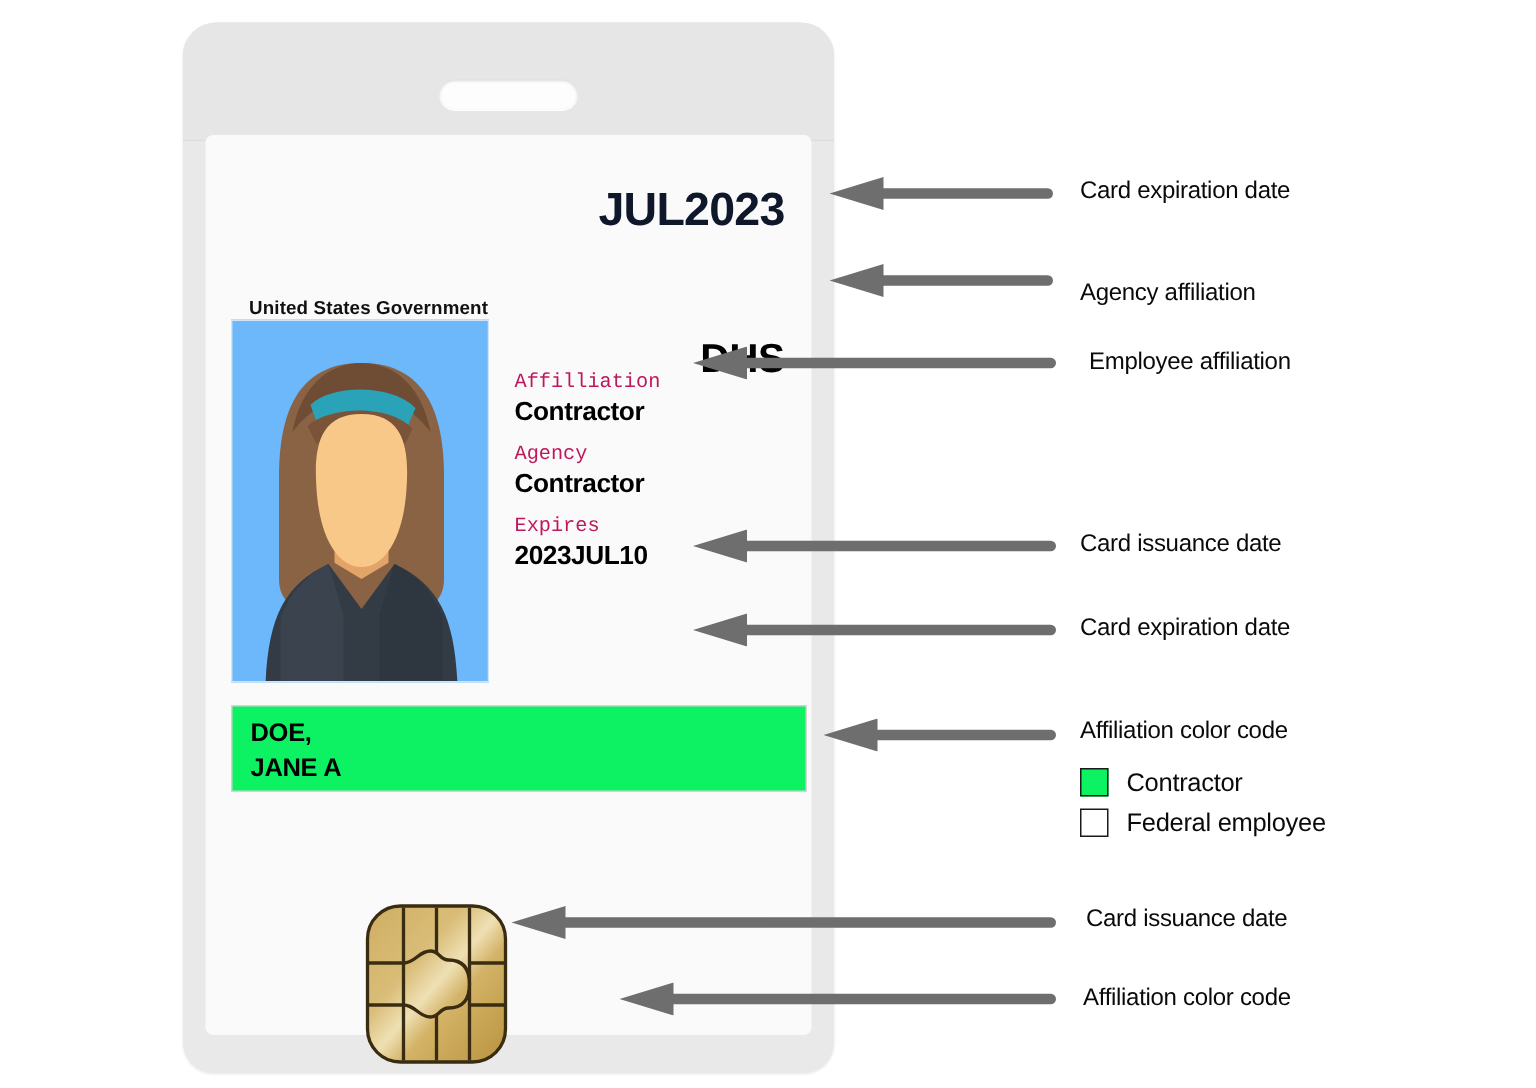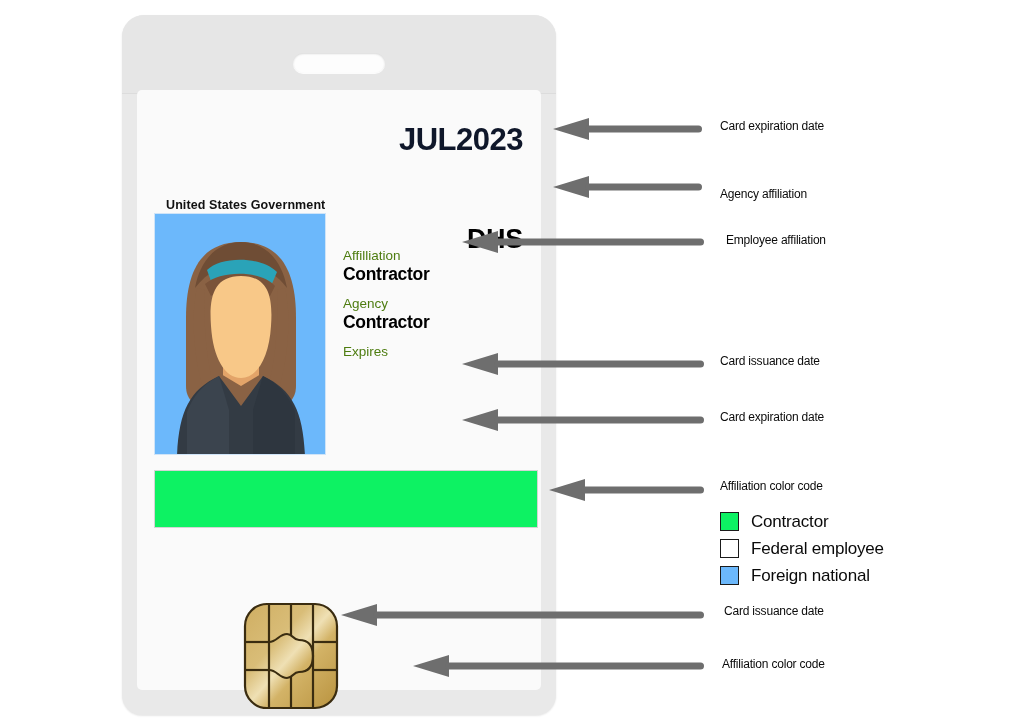--- a/index.html
+++ b/index.html
@@ -111,22 +111,23 @@
   #fields {
     position: absolute;
     left: 206px;
     top: 158px;
     width: 150px;
   }
   .field { margin-bottom: 11px; }
   .field-label {
     font-size: 13.5px;
     font-weight: normal;
-    color: #4d7c0f;
+    color: #be185d;
     line-height: 16px;
+    font-family: Liberation Mono, monospace;
   }
   .field-value {
     font-size: 17.5px;
     font-weight: bold;
     color: #000;
     line-height: 21px;
     letter-spacing: -0.3px;
   }
 
   
@@ -155,21 +156,21 @@
     position: absolute;
     left: 106px;
     top: 512px;
     width: 96px;
     height: 108px;
   }
 
   
   .ann-label {
     position: absolute;
-    font-size: 12px;
+    font-size: 16px;
     font-weight: normal;
     color: #0a0a0a;
     white-space: nowrap;
     letter-spacing: -0.2px;
   }
   .arrow {
     position: absolute;
     height: 22px;
   }
   .arrow svg { display: block; }
@@ -246,25 +247,28 @@
       <div class="field">
         <div class="field-label">Affilliation</div>
         <div class="field-value">Contractor</div>
       </div>
       <div class="field">
         <div class="field-label">Agency</div>
         <div class="field-value">Contractor</div>
       </div>
       <div class="field">
         <div class="field-label">Expires</div>
+        <div class="field-value">2023JUL10</div>
       </div>
     </div>
 
     <div id="name-bar">
       <div class="name-inner">
+        <div class="name-line">DOE,</div>
+        <div class="name-line">JANE A</div>
       </div>
     </div>
 
     <div id="chip">
       <svg width="96" height="108" viewBox="0 0 96 108">
         <defs>
           <linearGradient id="goldgrad" x1="0" y1="0" x2="1" y2="1">
             <stop offset="0%" stop-color="#cfae62"></stop>
             <stop offset="35%" stop-color="#d9bd78"></stop>
             <stop offset="50%" stop-color="#efe0b4"></stop>
@@ -368,17 +372,13 @@
 
 <div id="legend">
   <div class="legend-row">
     <div class="legend-swatch" style="background:#0df263; border:1.5px solid #1a1a1a;"></div>
     <div class="legend-text">Contractor</div>
   </div>
   <div class="legend-row">
     <div class="legend-swatch" style="background:#ffffff; border:1.5px solid #1a1a1a;"></div>
     <div class="legend-text">Federal employee</div>
   </div>
-  <div class="legend-row">
-    <div class="legend-swatch" style="background:#6cb8fb; border:1.5px solid #1a1a1a;"></div>
-    <div class="legend-text">Foreign national</div>
-  </div>
 </div>
 
 </body></html>

